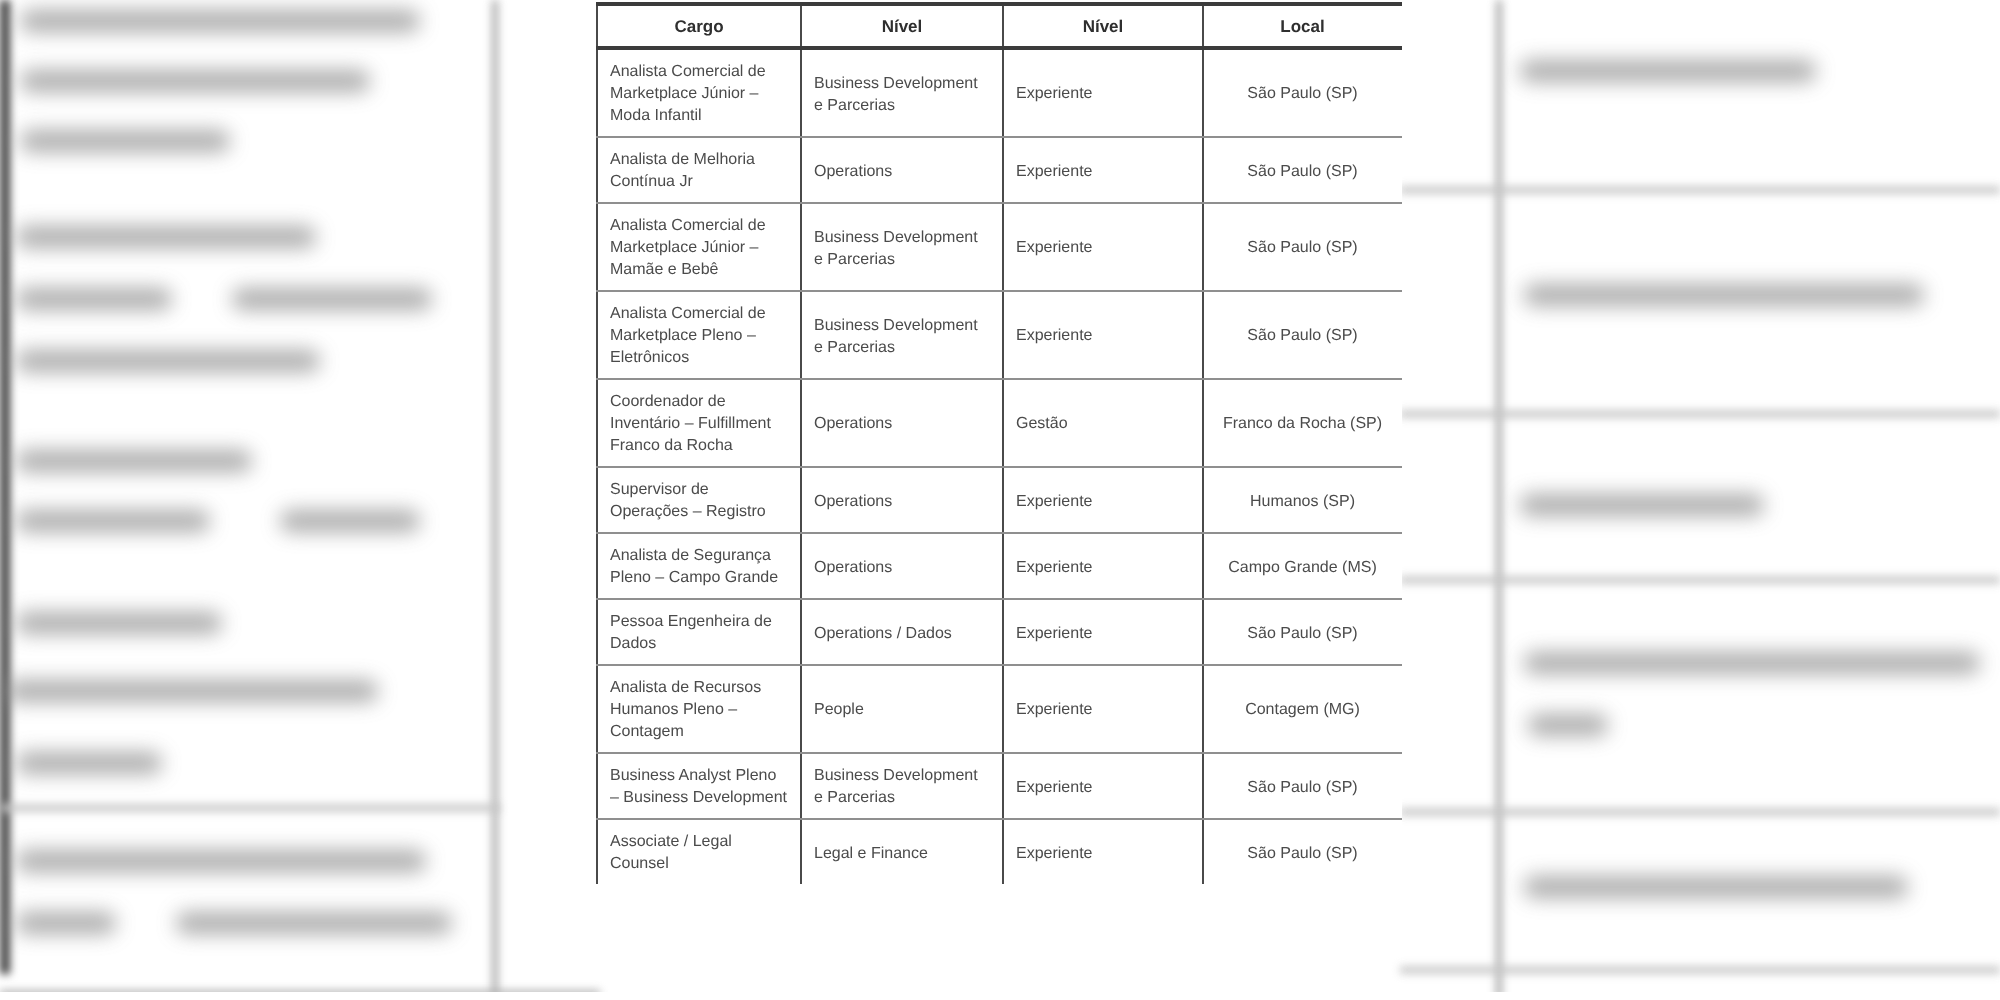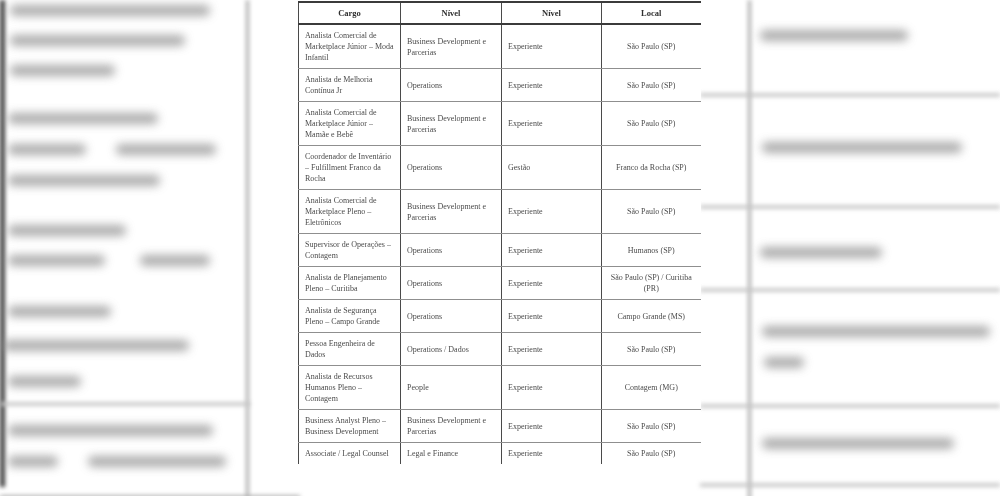--- a/index.html
+++ b/index.html
@@ -1,18 +1,18 @@
 <!DOCTYPE html>
 <html><head>
 <meta charset="utf-8">
 <style>
   html,body{margin:0;padding:0;background:#fff;}
   .screen{
     position:relative;width:1000px;height:496px;overflow:hidden;
-    background:#ffffff;font-family:Liberation Serif, serif;
+    background:#ffffff;font-family:Liberation Sans, sans-serif;
   }
   
   .blur-layer{position:absolute;inset:0;}
   .bbar{position:absolute;height:11px;background:#8d8d8d;border-radius:5px;
         filter:blur(5px);opacity:.72;}
   .bline-v{position:absolute;top:0;width:3px;height:500px;background:#8a8a8a;
         filter:blur(2px);opacity:.75;}
   .bedge{position:absolute;left:0;top:0;width:5px;height:487px;background:#3f3f3f;
         filter:blur(2px);}
   .bband{position:absolute;height:4px;background:#c6c6c6;filter:blur(2px);opacity:.9;}
@@ -108,42 +108,36 @@
           <td>Experiente</td>
           <td>São Paulo (SP)</td>
         </tr>
         <tr>
           <td>Analista Comercial de Marketplace Júnior – Mamãe e Bebê</td>
           <td>Business Development e Parcerias</td>
           <td>Experiente</td>
           <td>São Paulo (SP)</td>
         </tr>
         <tr>
+          <td>Analista Comercial de Marketplace Pleno – Eletrônicos</td>
+          <td>Business Development e Parcerias</td>
+          <td>Experiente</td>
+          <td>São Paulo (SP)</td>
+        </tr>
+        <tr>
           <td>Coordenador de Inventário – Fulfillment Franco da Rocha</td>
           <td>Operations</td>
           <td>Gestão</td>
           <td>Franco da Rocha (SP)</td>
         </tr>
         <tr>
-          <td>Analista Comercial de Marketplace Pleno – Eletrônicos</td>
-          <td>Business Development e Parcerias</td>
-          <td>Experiente</td>
-          <td>São Paulo (SP)</td>
-        </tr>
-        <tr>
-          <td>Supervisor de Operações – Contagem</td>
+          <td>Supervisor de Operações – Registro</td>
           <td>Operations</td>
           <td>Experiente</td>
           <td>Humanos (SP)</td>
-        </tr>
-        <tr>
-          <td>Analista de Planejamento Pleno – Curitiba</td>
-          <td>Operations</td>
-          <td>Experiente</td>
-          <td>São Paulo (SP) / Curitiba (PR)</td>
         </tr>
         <tr>
           <td>Analista de Segurança Pleno – Campo Grande</td>
           <td>Operations</td>
           <td>Experiente</td>
           <td>Campo Grande (MS)</td>
         </tr>
         <tr>
           <td>Pessoa Engenheira de Dados</td>
           <td>Operations / Dados</td>

